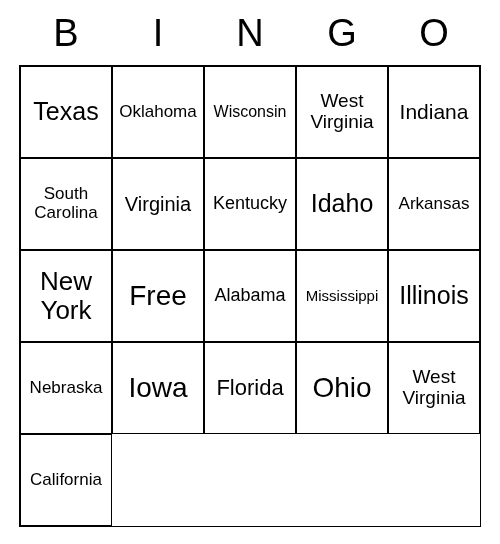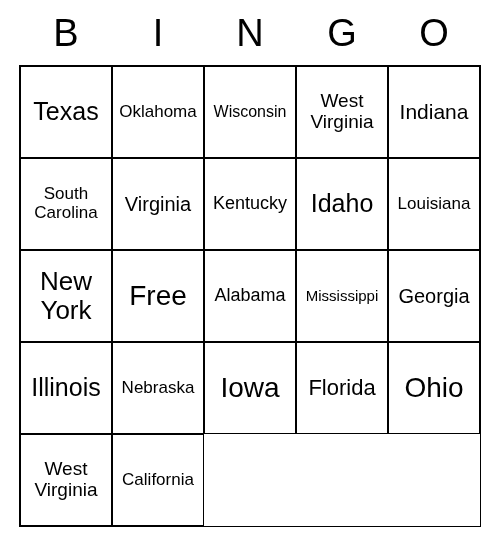--- a/index.html
+++ b/index.html
@@ -64,27 +64,26 @@
   <div class="cell" style="font-size:17px">Oklahoma</div>
   <div class="cell" style="font-size:16px">Wisconsin</div>
   <div class="cell" style="font-size:19px">West Virginia</div>
   <div class="cell" style="font-size:21px">Indiana</div>
 
   <div class="cell" style="font-size:17px">South Carolina</div>
   <div class="cell" style="font-size:20px">Virginia</div>
   <div class="cell" style="font-size:18px">Kentucky</div>
   <div class="cell" style="font-size:25px">Idaho</div>
 
-  <div class="cell" style="font-size:17px">Louisiana</div>
+  <div class="cell" style="font-size:17px">Arkansas</div>
   <div class="cell" style="font-size:26px">New York</div>
   <div class="cell" style="font-size:28px">Free</div>
   <div class="cell" style="font-size:18px">Alabama</div>
   <div class="cell" style="font-size:15px">Mississippi</div>
 
-  <div class="cell" style="font-size:20px">Georgia</div>
   <div class="cell" style="font-size:25px">Illinois</div>
   <div class="cell" style="font-size:17px">Nebraska</div>
 
   <div class="cell" style="font-size:28px">Iowa</div>
   <div class="cell" style="font-size:22px">Florida</div>
   <div class="cell" style="font-size:28px">Ohio</div>
   <div class="cell" style="font-size:19px">West Virginia</div>
   <div class="cell" style="font-size:17px">California</div>
 </div>
 

